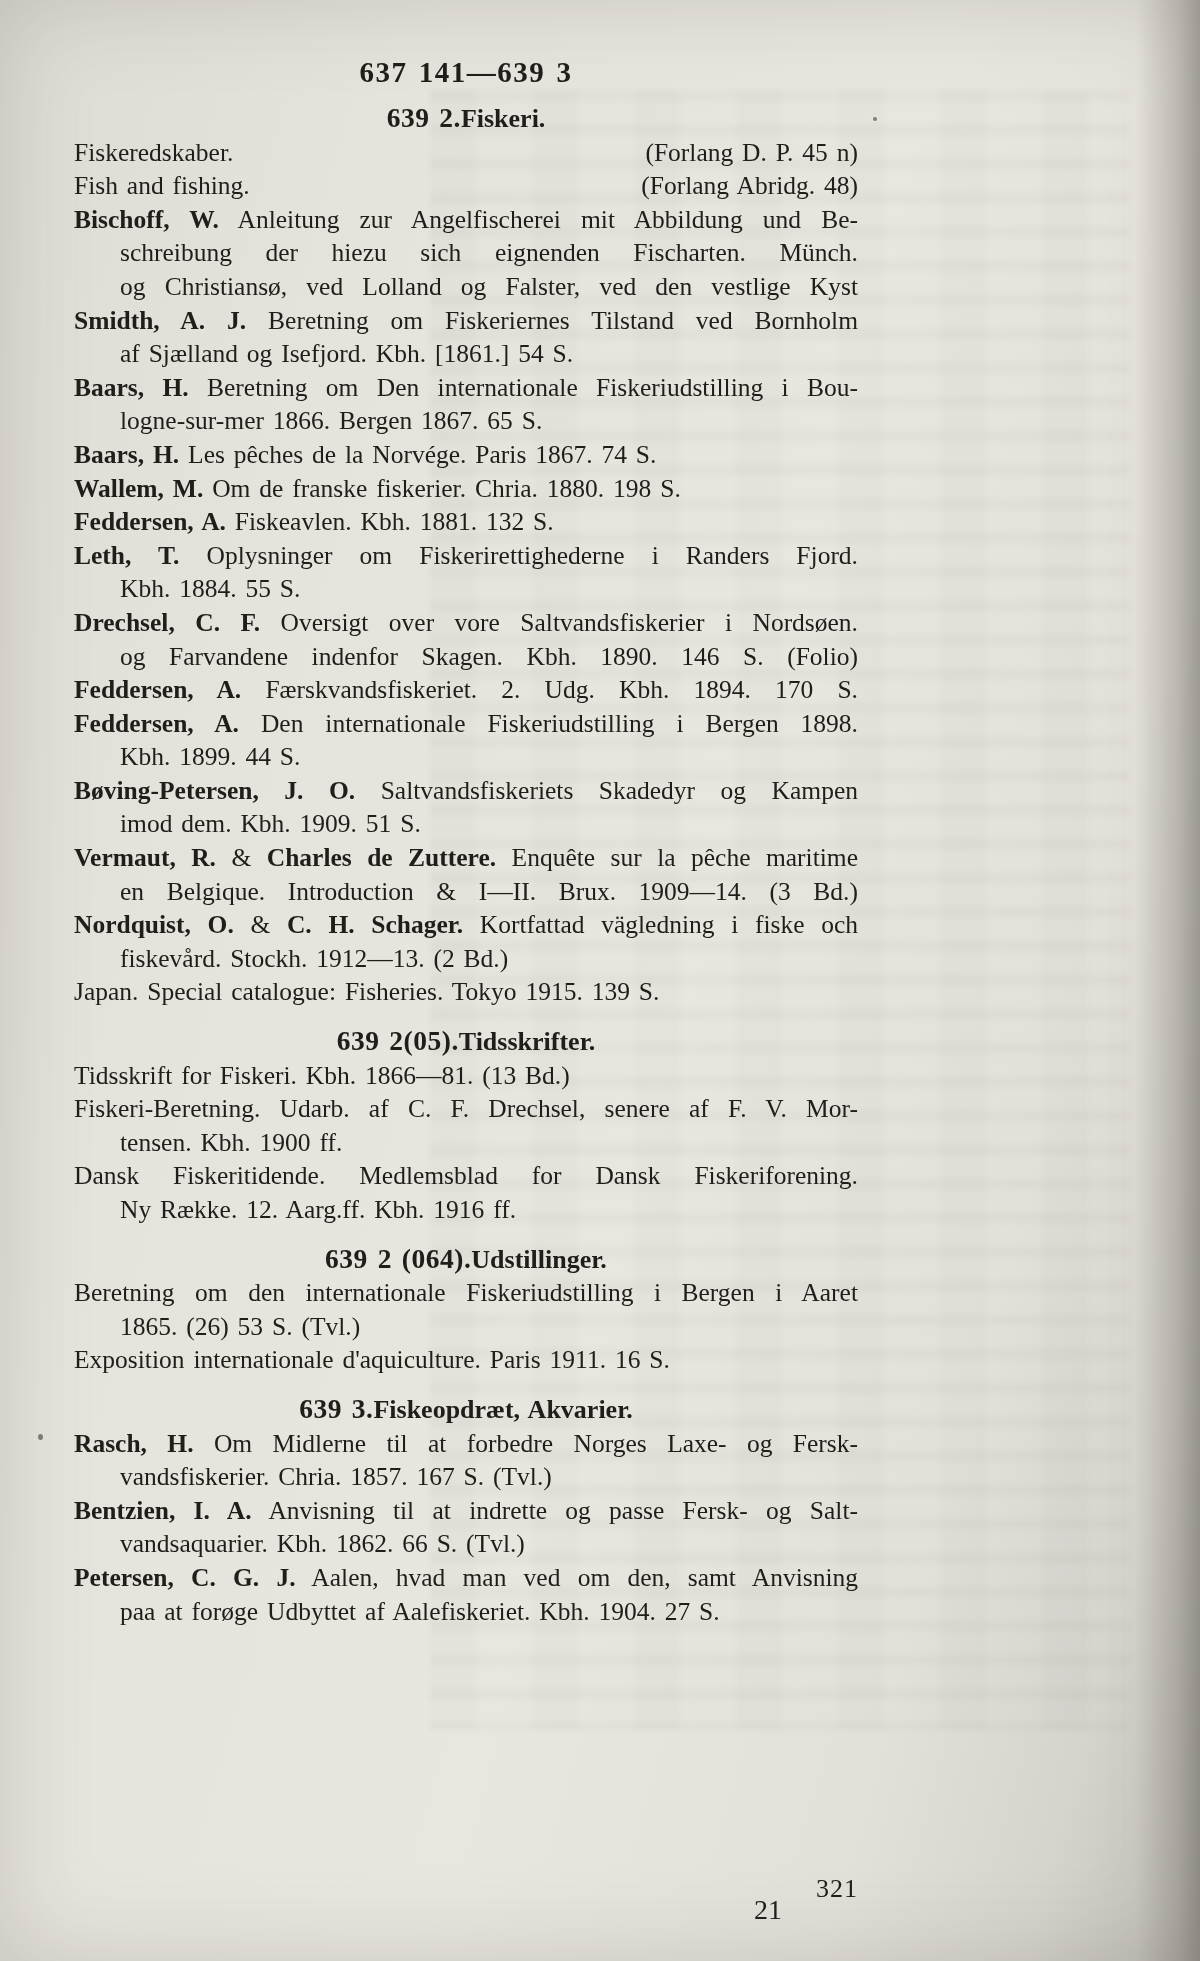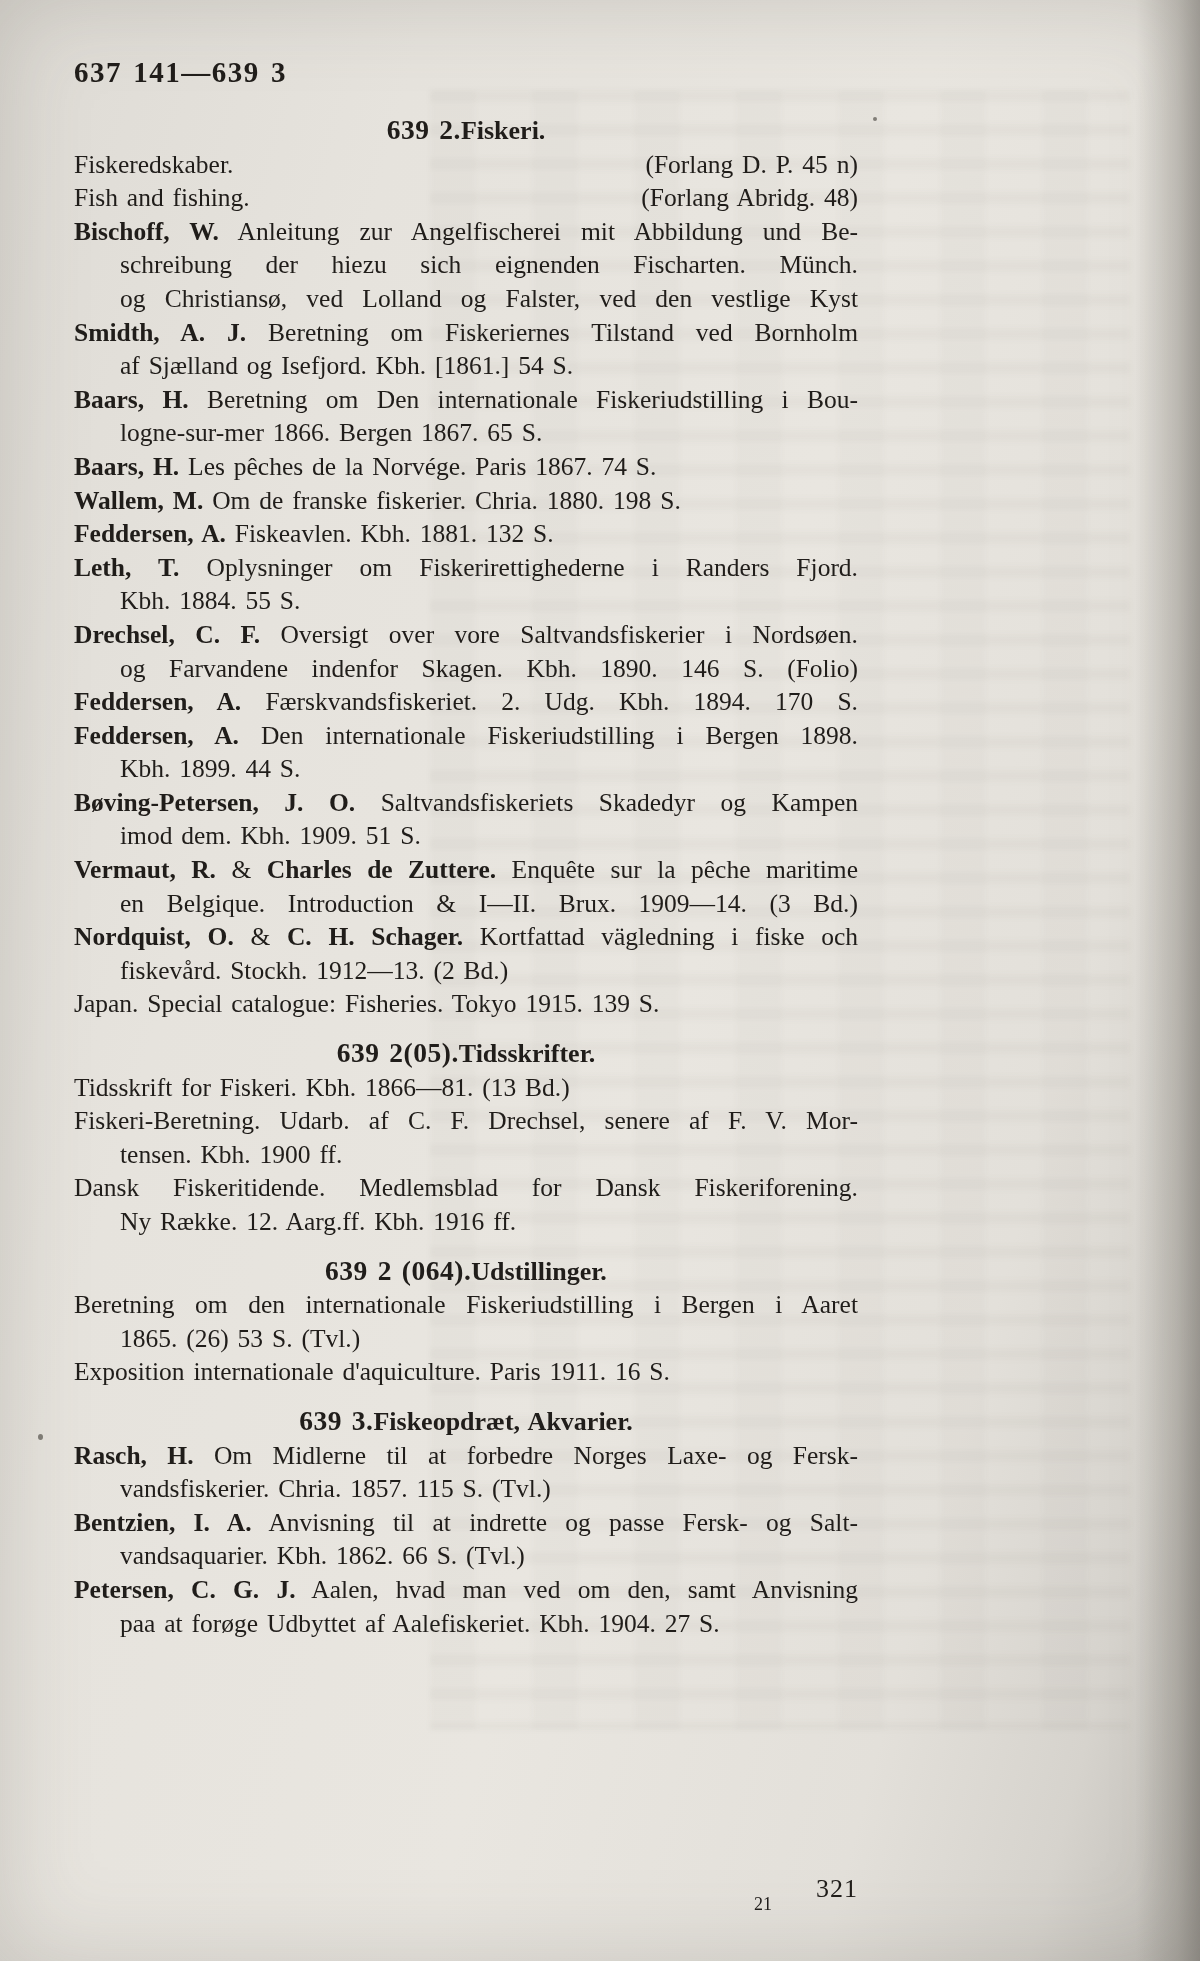--- a/index.html
+++ b/index.html
@@ -24,37 +24,37 @@
       repeating-linear-gradient(to bottom, rgba(125,119,108,0.085) 0 12px, rgba(125,119,108,0) 12px 34px),
       repeating-linear-gradient(to right, rgba(110,104,95,0.05) 0 46px, rgba(110,104,95,0) 46px 102px);
     filter:blur(2.5px);
     opacity:.55;
   }
   .column {
     position:absolute; left:74px; top:54px; width:784px;
     font-size:25.5px; line-height:33.6px; word-spacing:2.5px;
   }
   .running-head {
-    text-align:left; font-weight:bold; font-size:29px;
-    letter-spacing:1.5px; line-height:36px; margin-bottom:23px;
+    text-align:center; font-weight:bold; font-size:29px;
+    letter-spacing:1.5px; line-height:36px; margin-bottom:11px;
   }
   .row { display:flex; justify-content:space-between; align-items:baseline; }
   .section-head { font-weight:bold; margin-top:15px;justify-content:center; }
   .section-head.first { margin-top:0; }
   .section-head .code { font-size:27.5px; letter-spacing:0.5px; }
   .section-head .cat  { font-size:26px; }
   .line { min-height:33.6px; }
   .line.ind { padding-left:46px; }
   .line.j { text-align:justify; text-align-last:justify; }
   .author { font-weight:bold; }
   .pagenum {
     position:absolute; left:74px; top:1874px; width:784px;
     text-align:right; font-size:26px; letter-spacing:1px;
   }
-  .signum { position:absolute; left:754px; top:1894px; font-size:18px; }
+  .signum { position:absolute; left:754px; top:1894px; font-size:28px; }
   .speck { position:absolute; background:#4a4641; border-radius:50%; opacity:.65; }
   .speck.s1 { left:38px; top:1434px; width:5px; height:6px; }
   .speck.s2 { left:873px; top:117px; width:4px; height:4px; }
 </style>
 </head>
 <body>
 
 <div class="page">
   <div class="ghost"></div>
   <div class="edge-shadow"></div>
@@ -160,21 +160,21 @@
             <div class="line"><span class="text">Exposition internationale d'aquiculture. Paris 1911. 16 S.</span></div>
           </div>
         </section>
         <section class="sec">
           <div class="row section-head">
             <span class="code">639 3.</span>
             <span class="cat">Fiskeopdræt, Akvarier.</span>
           </div>
           <div class="entry">
             <div class="line j"><span class="author">Rasch, H.</span><span class="text"> Om Midlerne til at forbedre Norges Laxe- og Fersk-</span></div>
-            <div class="line ind"><span class="text">vandsfiskerier. Chria. 1857. 115 S. (Tvl.)</span></div>
+            <div class="line ind"><span class="text">vandsfiskerier. Chria. 1857. 167 S. (Tvl.)</span></div>
           </div>
           <div class="entry">
             <div class="line j"><span class="author">Bentzien, I. A.</span><span class="text"> Anvisning til at indrette og passe Fersk- og Salt-</span></div>
             <div class="line ind"><span class="text">vandsaquarier. Kbh. 1862. 66 S. (Tvl.)</span></div>
           </div>
           <div class="entry">
             <div class="line j"><span class="author">Petersen, C. G. J.</span><span class="text"> Aalen, hvad man ved om den, samt Anvisning</span></div>
             <div class="line ind"><span class="text">paa at forøge Udbyttet af Aalefiskeriet. Kbh. 1904. 27 S.</span></div>
           </div>
         </section>

